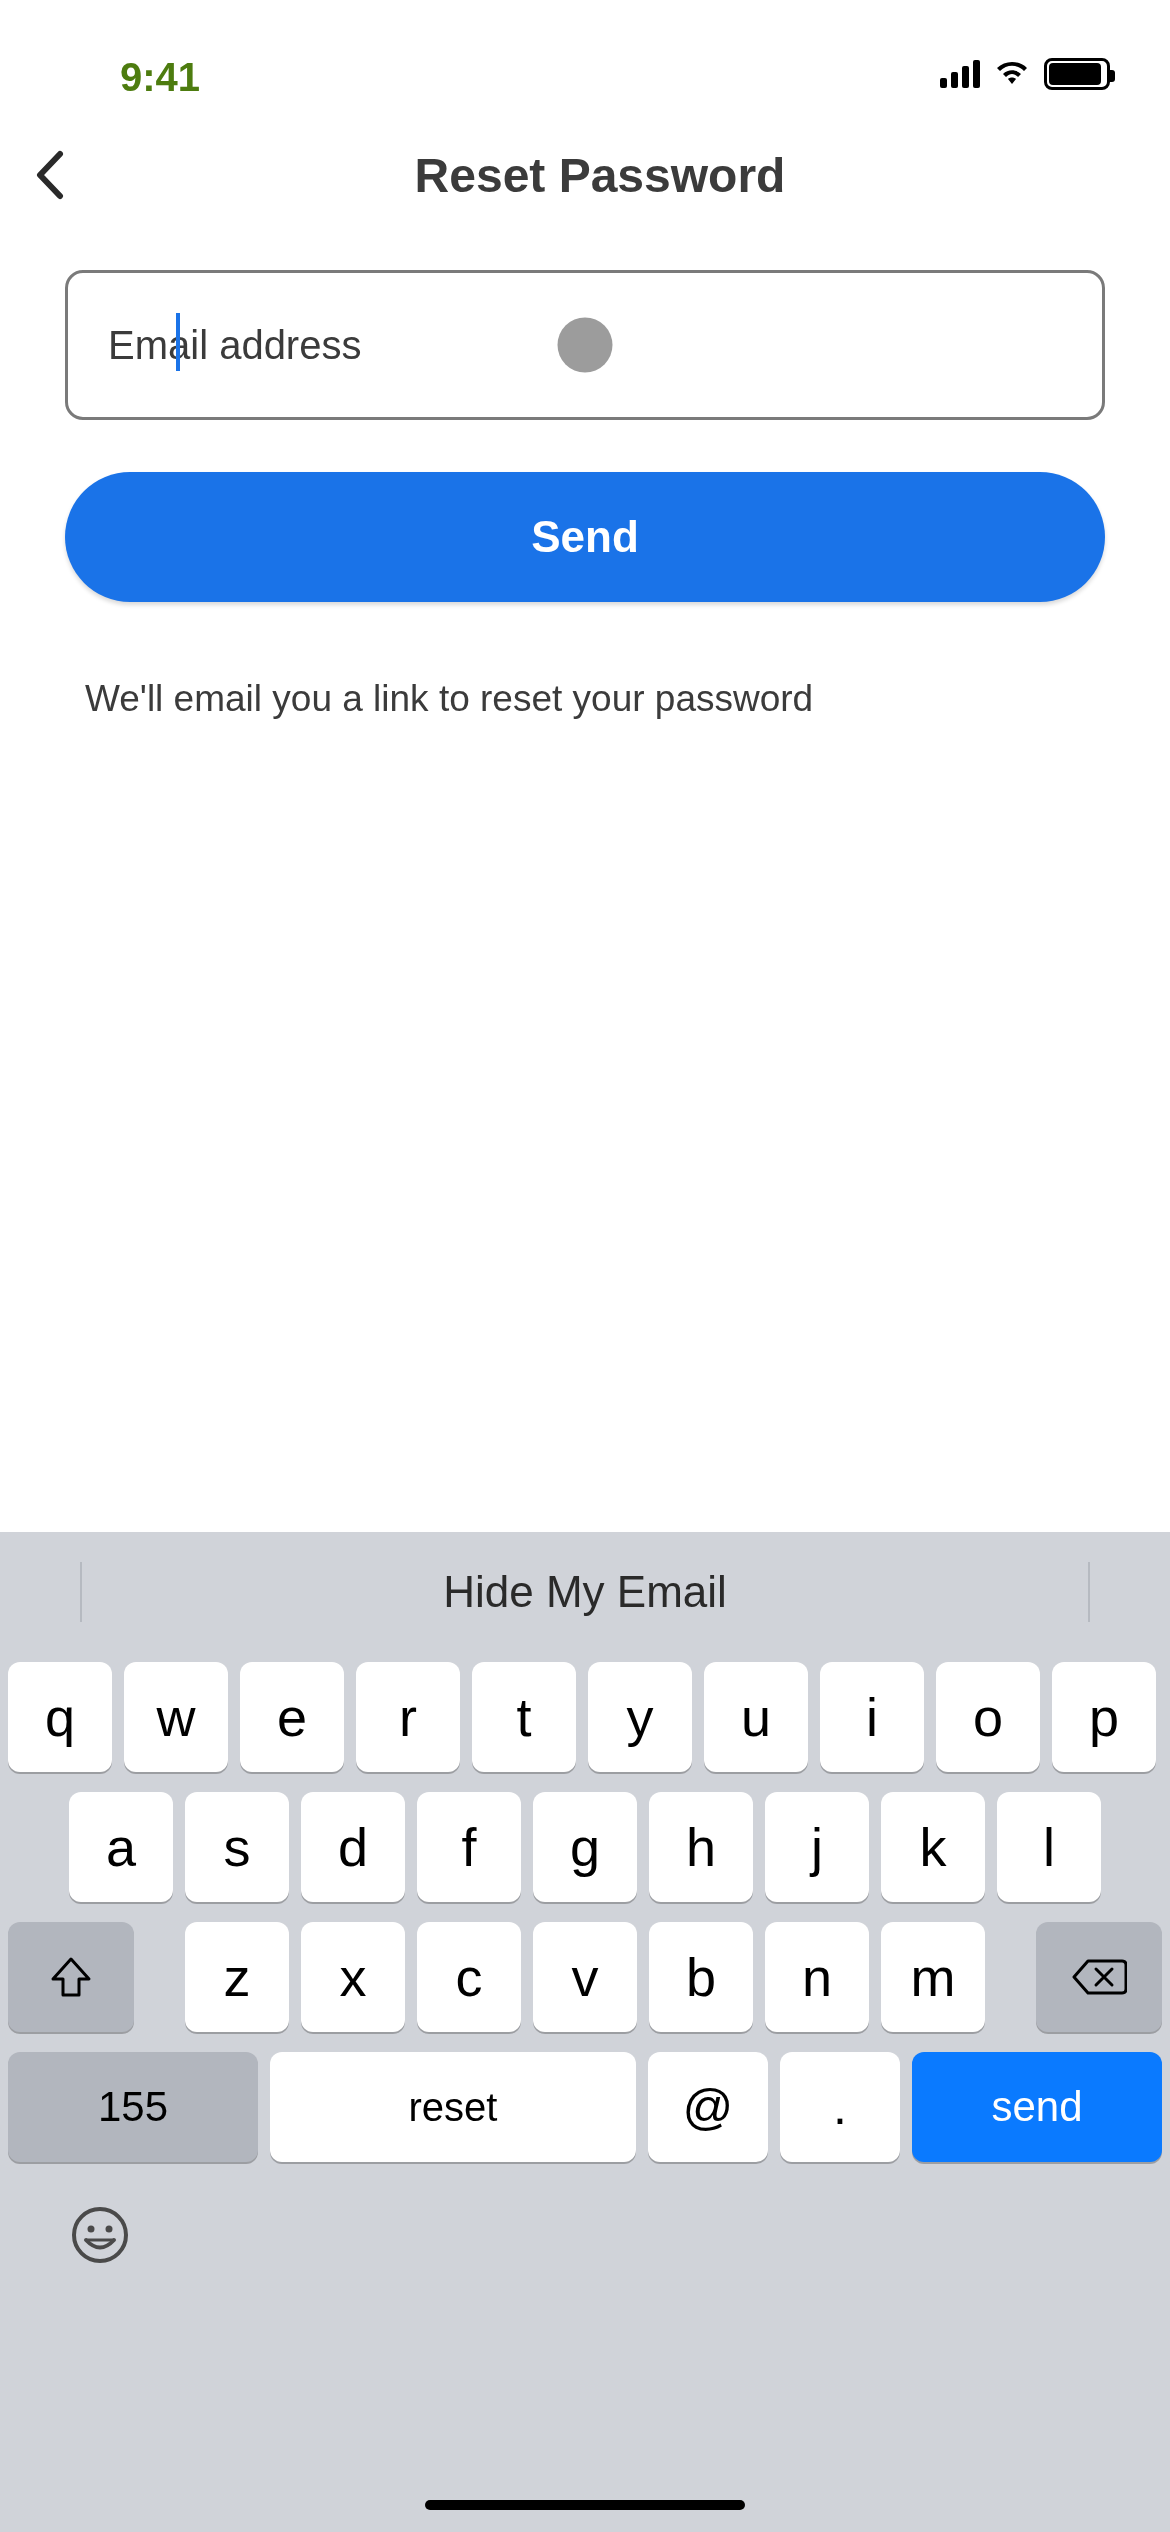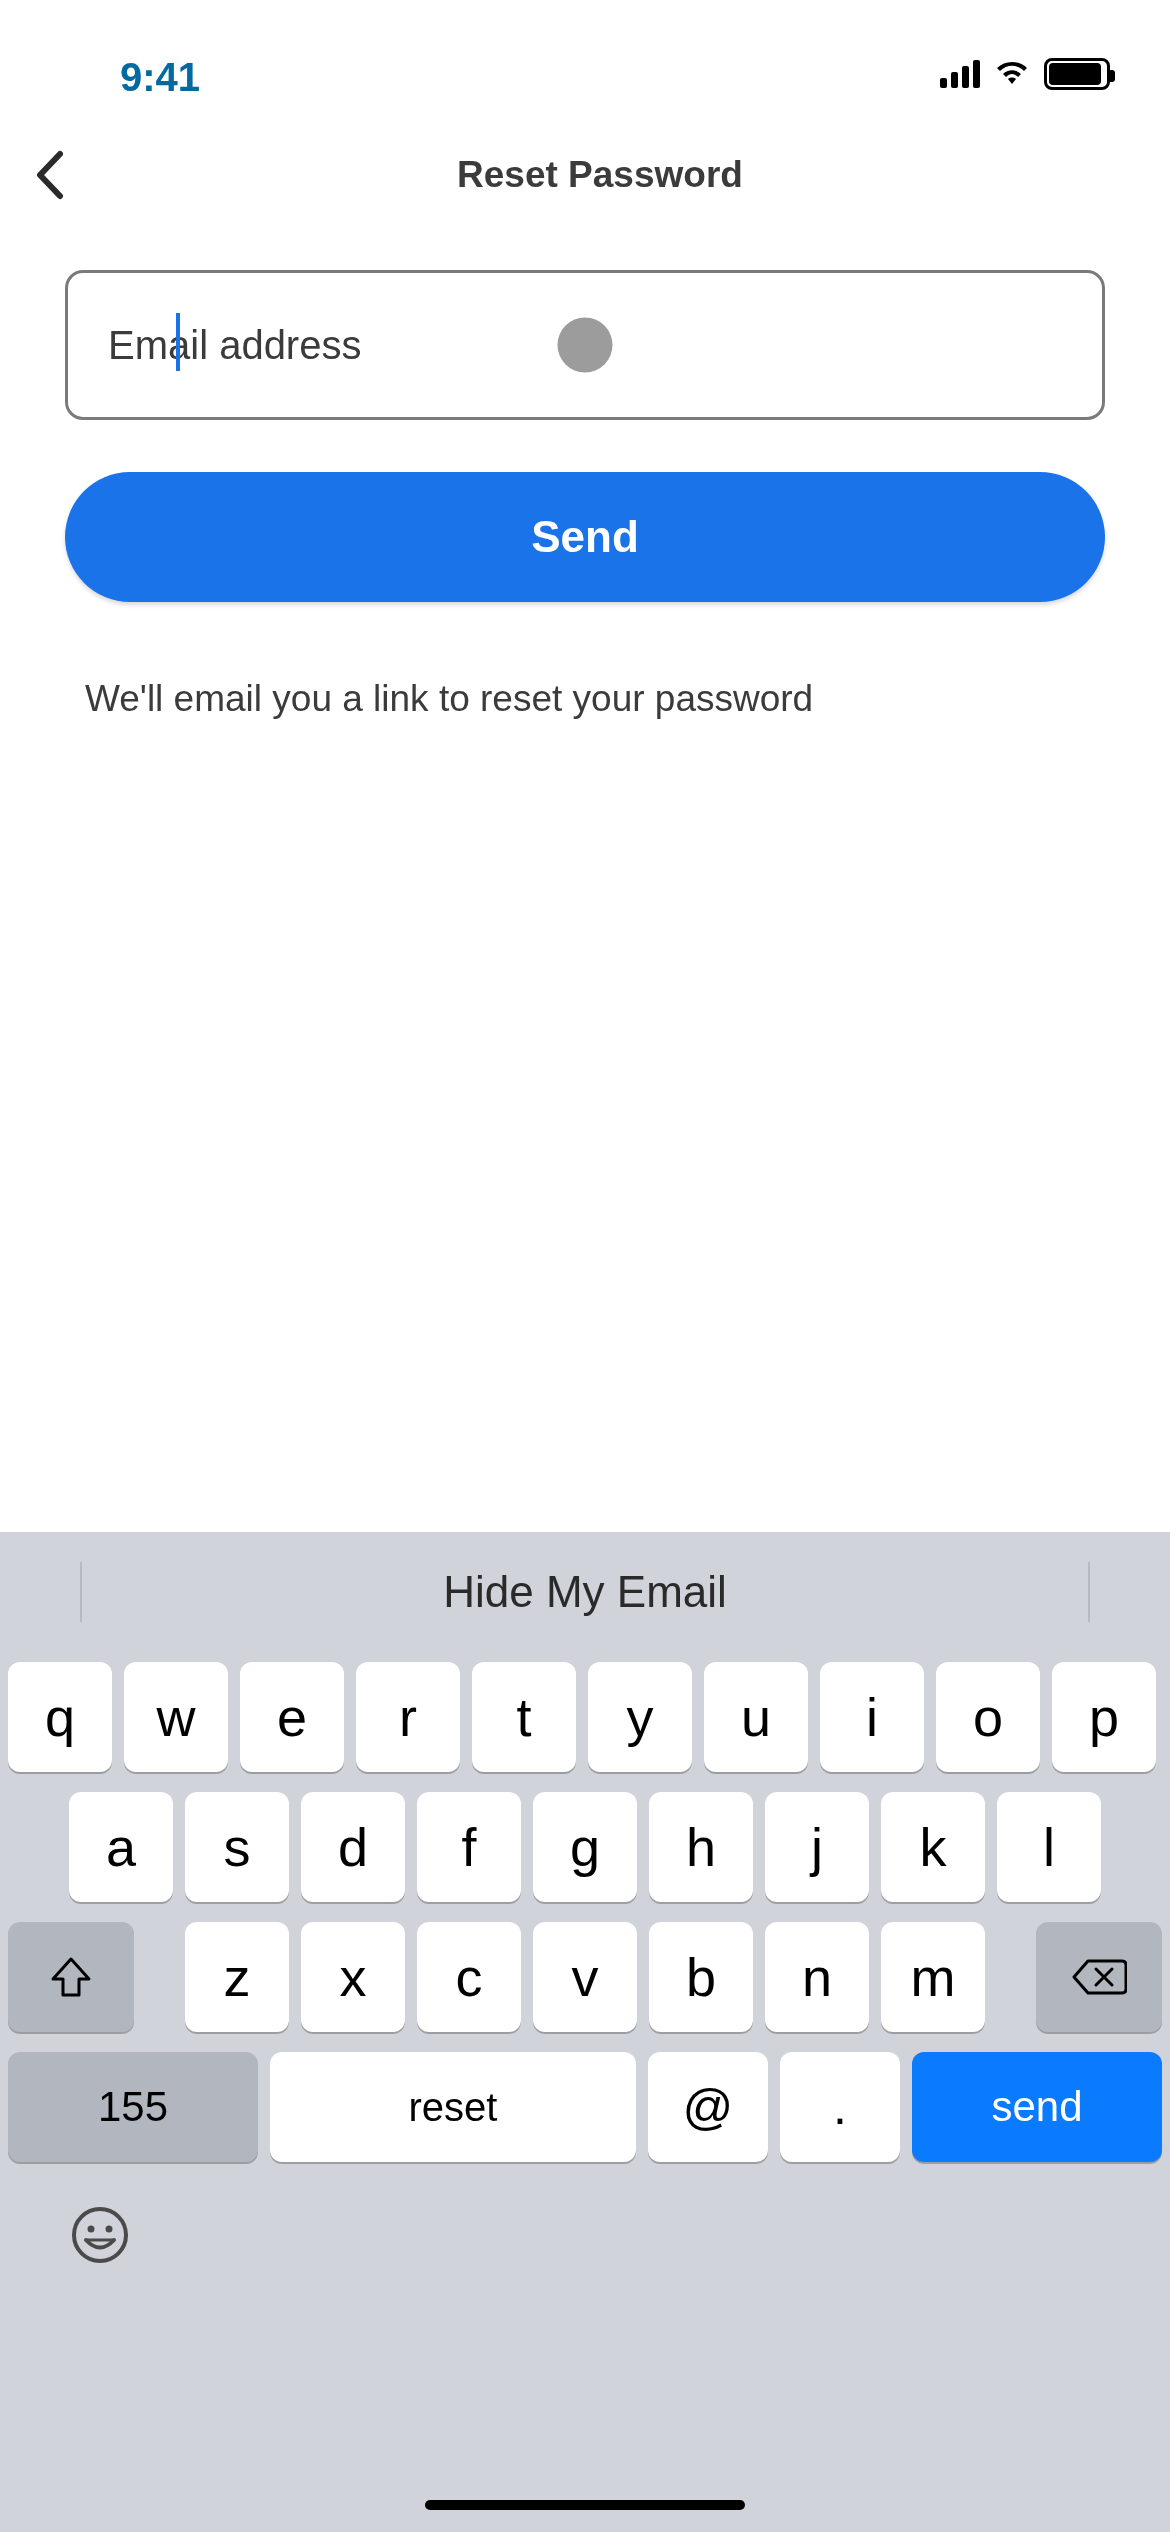--- a/index.html
+++ b/index.html
@@ -1,35 +1,35 @@
 <!DOCTYPE html>
 <html><head>
 <meta charset="utf-8">
 <style>
   * { box-sizing: border-box; margin: 0; padding: 0; }
   html, body { width: 1170px; height: 2532px; overflow: hidden; font-family: -apple-system, Helvetica, Arial, sans-serif; background: #fff; }
 
   
   .status-bar { position: relative; height: 120px; width: 100%; }
-  .status-time { position: absolute; left: 120px; top: 55px; font-size: 40px; font-weight: 700; color: #0369a1; }
+  .status-time { position: absolute; left: 120px; top: 55px; font-size: 40px; font-weight: 700; color: #4d7c0f; }
   .status-right { position: absolute; right: 60px; top: 58px; display: flex; align-items: center; gap: 14px; }
   .signal-bars { display: flex; align-items: flex-end; gap: 4px; }
   .signal-bars span { display: block; width: 7px; background: #000; border-radius: 2px; }
   .signal-bars span:nth-child(1){height:10px;} .signal-bars span:nth-child(2){height:16px;}
   .signal-bars span:nth-child(3){height:22px;} .signal-bars span:nth-child(4){height:28px;}
   .wifi-icon svg { width: 36px; height: 28px; display:block; }
   .battery { width: 66px; height: 32px; border: 3px solid #000; border-radius: 8px; position: relative; }
   .battery::after { content:""; position:absolute; right:-8px; top:9px; width:5px; height:12px; background:#000; border-radius:0 3px 3px 0; }
   .battery-fill { position:absolute; left:2px; top:2px; bottom:2px; width:52px; background:#000; border-radius:4px; }
 
   
   .nav-header { position: relative; height: 110px; display:flex; align-items:center; justify-content:center; }
   .back-btn { position:absolute; left:20px; top:20px; width:60px; height:70px; display:flex; align-items:center; justify-content:center; }
   .back-btn svg { width:40px; height:50px; }
-  .nav-title { font-size: 37px; font-weight:700; color:#3b3b3b;margin-left:30px; }
+  .nav-title { font-size: 48px; font-weight:700; color:#3b3b3b;margin-left:30px; }
 
   
   .form-area { padding: 40px 65px 0 65px; }
   .email-field { position:relative; width:100%; height:150px; border:3px solid #7a7a7a; border-radius:18px; display:flex; align-items:center; padding:0 40px; }
   .email-cursor { position:absolute; left:108px; top:40px; width:4px; height:58px; background:#1a73e8; }
   .email-placeholder { font-size:40px; color:#3b3b3b; }
   .pointer-dot { position:absolute; left:50%; top:50%; transform:translate(-50%,-50%); width:55px; height:55px; background:#9c9c9c; border-radius:50%; }
 
   .send-btn { margin-top:52px; width:100%; height:130px; background:#1a73e8; border-radius:80px; display:flex; align-items:center; justify-content:center; font-size:44px; font-weight:700; color:#fff; box-shadow:0 3px 4px rgba(0,0,0,0.15); }
 

